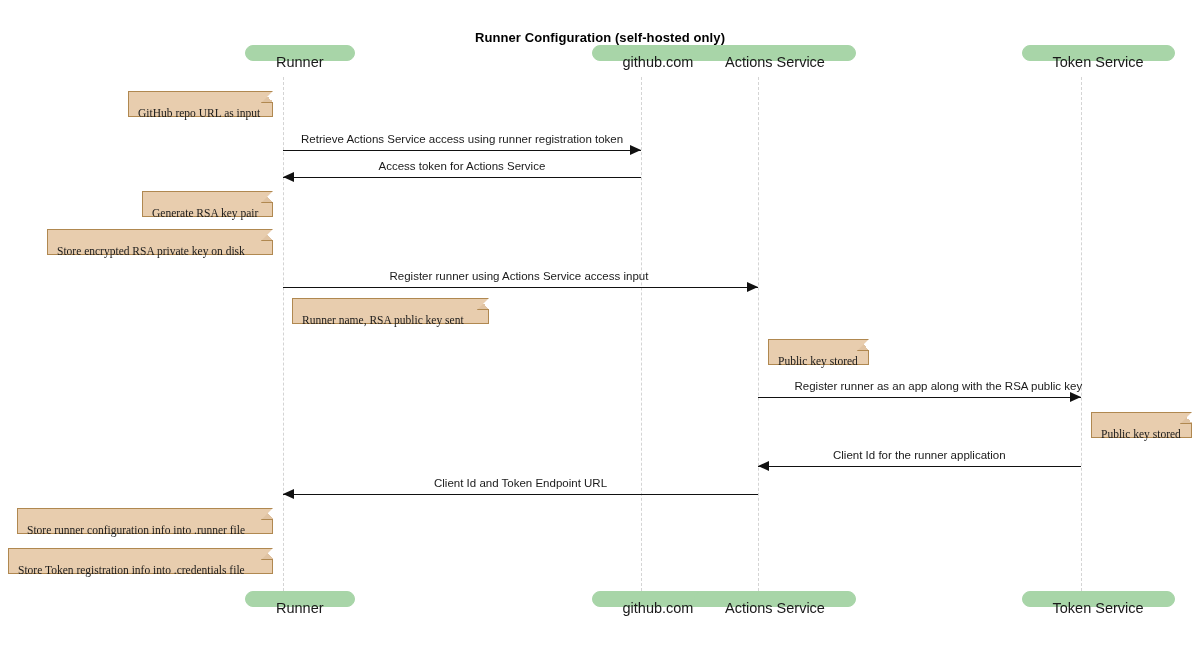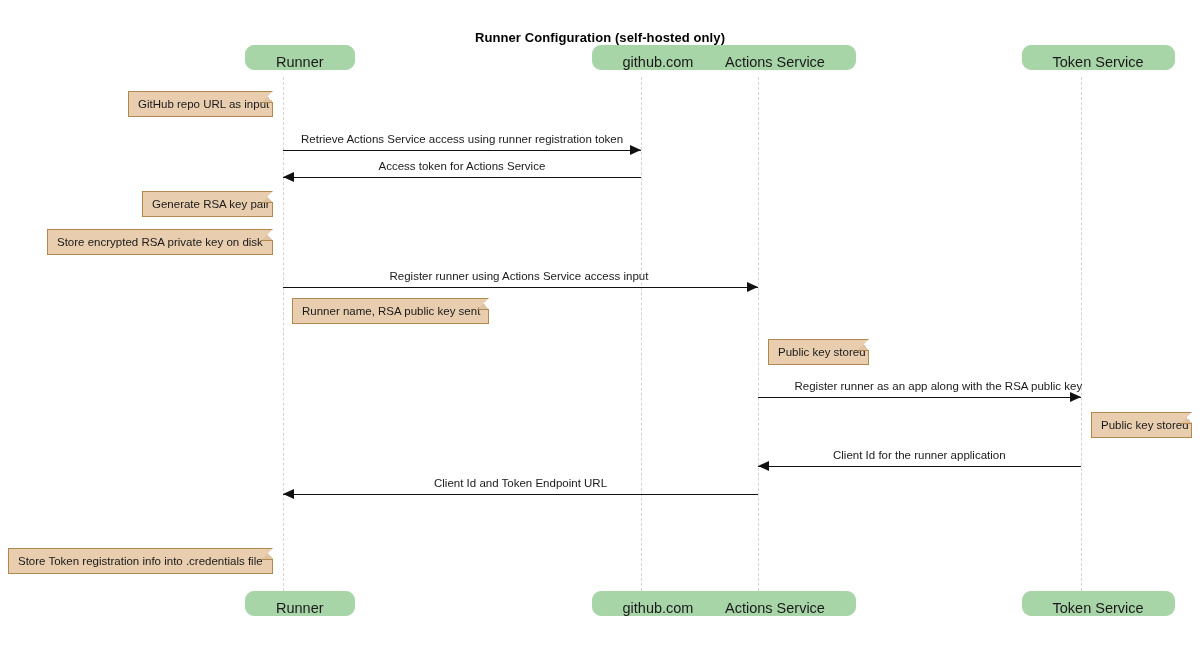--- a/index.html
+++ b/index.html
@@ -36,21 +36,21 @@
   .lifeline {
     position: absolute;
     width: 0;
     border-left: 1px dashed #d4d4d4;
   }
   .participant {
     position: absolute;
     background: #a8d5a8;
     border: 1px solid #a8d5a8;
     border-radius: 9px;
-    height: 25px;
+    height: 16px;
     line-height: 32px;
     text-align: center;
     font-size: 14.5px;
     color: #1a1a1a;
     white-space: nowrap;
     box-sizing: border-box;
     padding: 0 30px;
   }
   .msg-line {
     position: absolute;
@@ -80,23 +80,24 @@
     text-align: center;
   }
   .note {
     position: absolute;
     background: #e8cdae;
     border: 1px solid #b08850;
     box-sizing: border-box;
     font-size: 11.5px;
     color: #1a1a1a;
     white-space: nowrap;
-    padding: 5px 9px 5px 9px;
+    padding: 14px 9px 5px 9px;
     line-height: 15px;
     height: 26px;
+    font-family: Liberation Serif, serif;
   }
   .note .fold {
     position: absolute;
     top: -1px;
     right: -1px;
     width: 11px;
     height: 11px;
     background: #ffffff;
     border-left: 1px solid #b08850;
     border-bottom: 1px solid #b08850;
@@ -161,17 +162,21 @@
       <span class="fold"></span>
     </div>
     <div class="note" style="left: 768px; top: 339px; width: 101px;">
       <span class="note-text">Public key stored</span>
       <span class="fold"></span>
     </div>
     <div class="note" style="left: 1091px; top: 412px; width: 101px;">
       <span class="note-text">Public key stored</span>
       <span class="fold"></span>
     </div>
+    <div class="note" style="left: 17px; top: 508px; width: 256px;">
+      <span class="note-text">Store runner configuration info into .runner file</span>
+      <span class="fold"></span>
+    </div>
     <div class="note" style="left: 8px; top: 548px; width: 265px;">
       <span class="note-text">Store Token registration info into .credentials file</span>
       <span class="fold"></span>
     </div>
   </div>
 
 </body></html>

